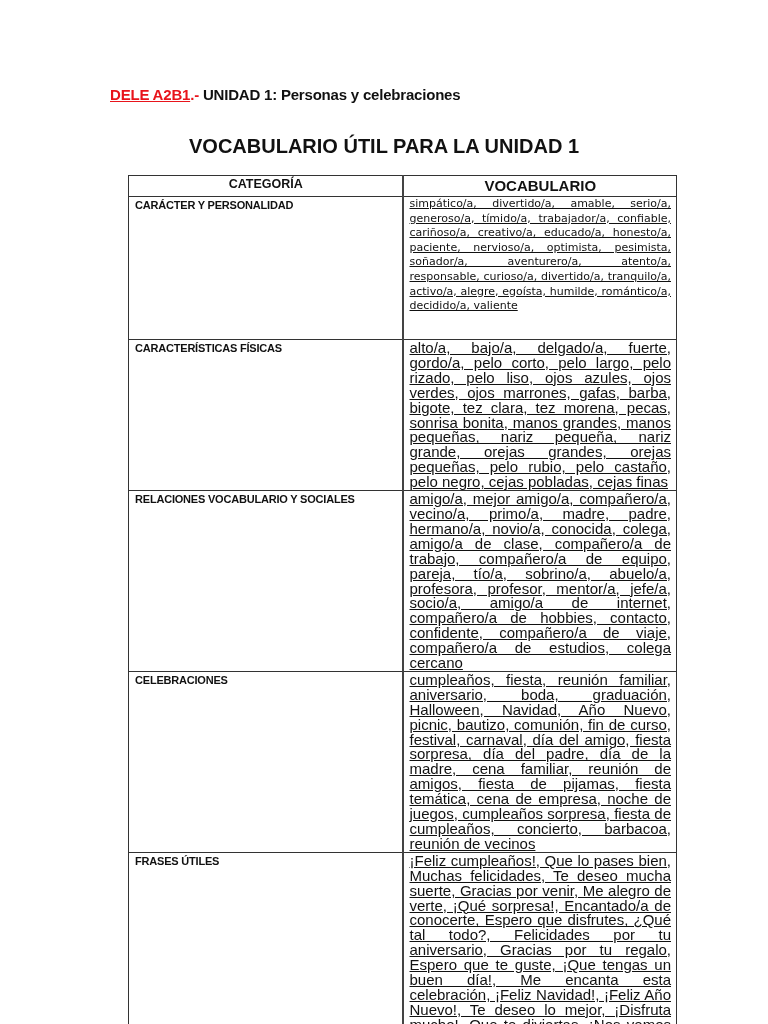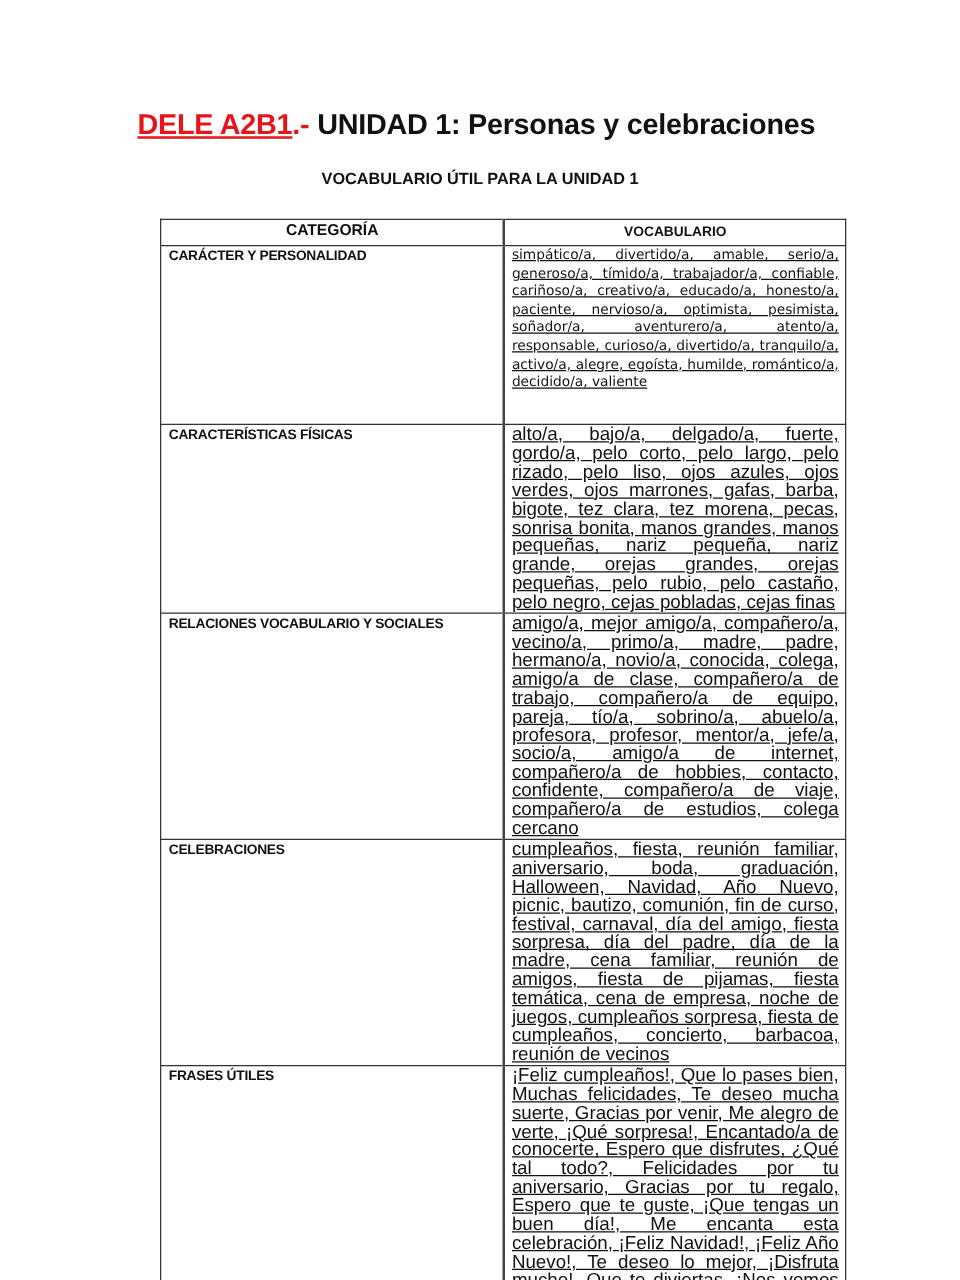--- a/index.html
+++ b/index.html
@@ -1,45 +1,45 @@
 <!DOCTYPE html>
 <html><head>
 <meta charset="utf-8">
 <style>
   html, body { margin: 0; padding: 0; background: #ffffff; }
   body { width: 768px; height: 1024px; position: relative; overflow: hidden; color: #111; }
   .title {
     position: absolute; left: 110px; top: 86px;
-    font-family: "Liberation Sans", sans-serif; font-weight: bold; font-size: 23px;
+    font-family: "Liberation Sans", sans-serif; font-weight: bold; font-size: 15px;
     white-space: nowrap; letter-spacing: -0.2px;
   }
   .title .code { color: #e8141b; text-decoration: underline; }
   .title .sep { color: #e8141b; }
   .subtitle {
     position: absolute; left: 0; width: 768px; top: 135px; text-align: center;
-    font-family: "Liberation Sans", sans-serif; font-weight: bold; font-size: 13px;
+    font-family: "Liberation Sans", sans-serif; font-weight: bold; font-size: 20px;
     padding-left: 0; box-sizing: border-box;
   }
   .subtitle span { position: relative; left: 0px; }
   table.vocab {
     position: absolute; left: 128px; top: 175px; width: 548px;
     border-collapse: collapse; table-layout: fixed; border-radius: 23px;
   }
   table.vocab col.c1 { width: 274px; }
   table.vocab col.c2 { width: 274px; }
   table.vocab th, table.vocab td {
     border: 1px solid #333; vertical-align: top; padding: 0 5px 0 6px;
   }
   table.vocab td:nth-child(2), table.vocab th:nth-child(2) { border-left: 2px solid #444; }
   th.h1 {
     font-family: "Liberation Sans", sans-serif; font-weight: bold; font-size: 12.5px;
     text-align: center; height: 20px; line-height: 16px; padding-top: 0;
   }
   th.h2 {
-    font-family: "Liberation Sans", sans-serif; font-weight: bold; font-size: 11px;
+    font-family: "Liberation Sans", sans-serif; font-weight: bold; font-size: 15px;
     text-align: center; line-height: 20px; padding-top: 2px;
   }
   td.cat {
     font-family: "Liberation Sans", sans-serif; font-weight: bold; font-size: 11px;
     line-height: 16px; padding-top: 1px; letter-spacing: -0.2px;
   }
   td.words {
     font-family: "DejaVu Sans", sans-serif; font-size: 11px; line-height: 14.6px;
     text-align: justify; padding-top: 0; padding-bottom: 0; text-decoration: underline;
   }

